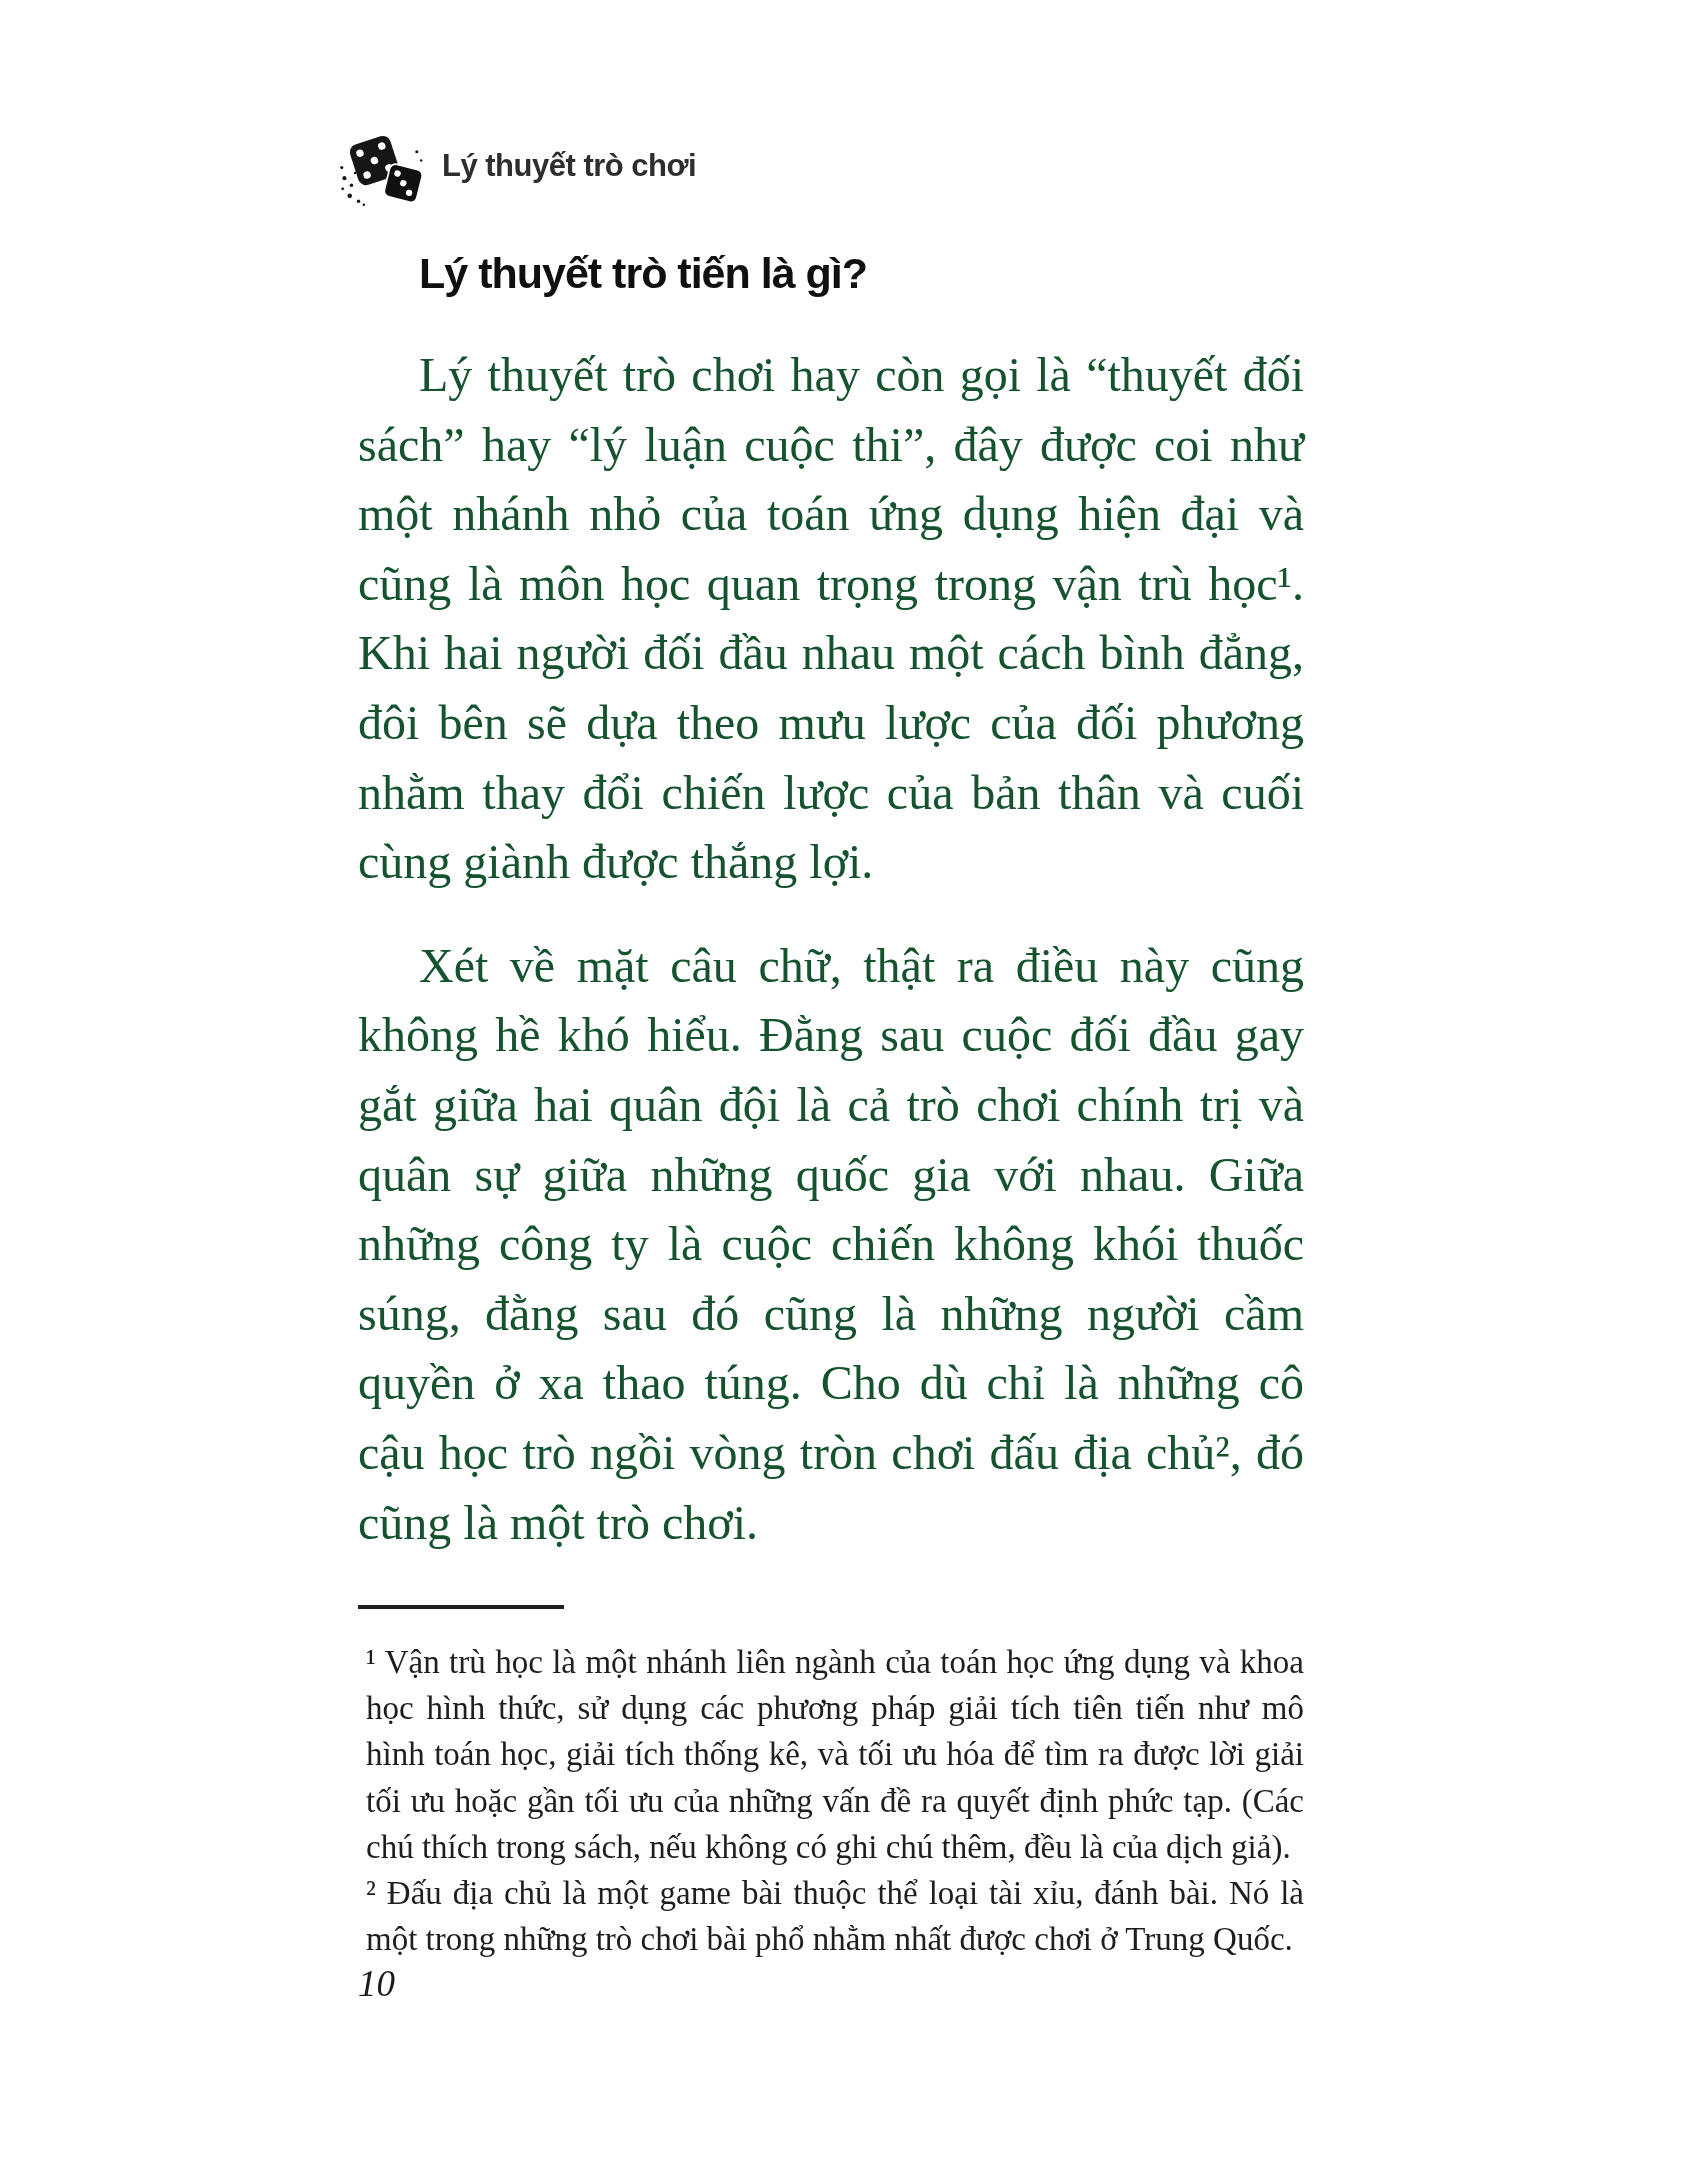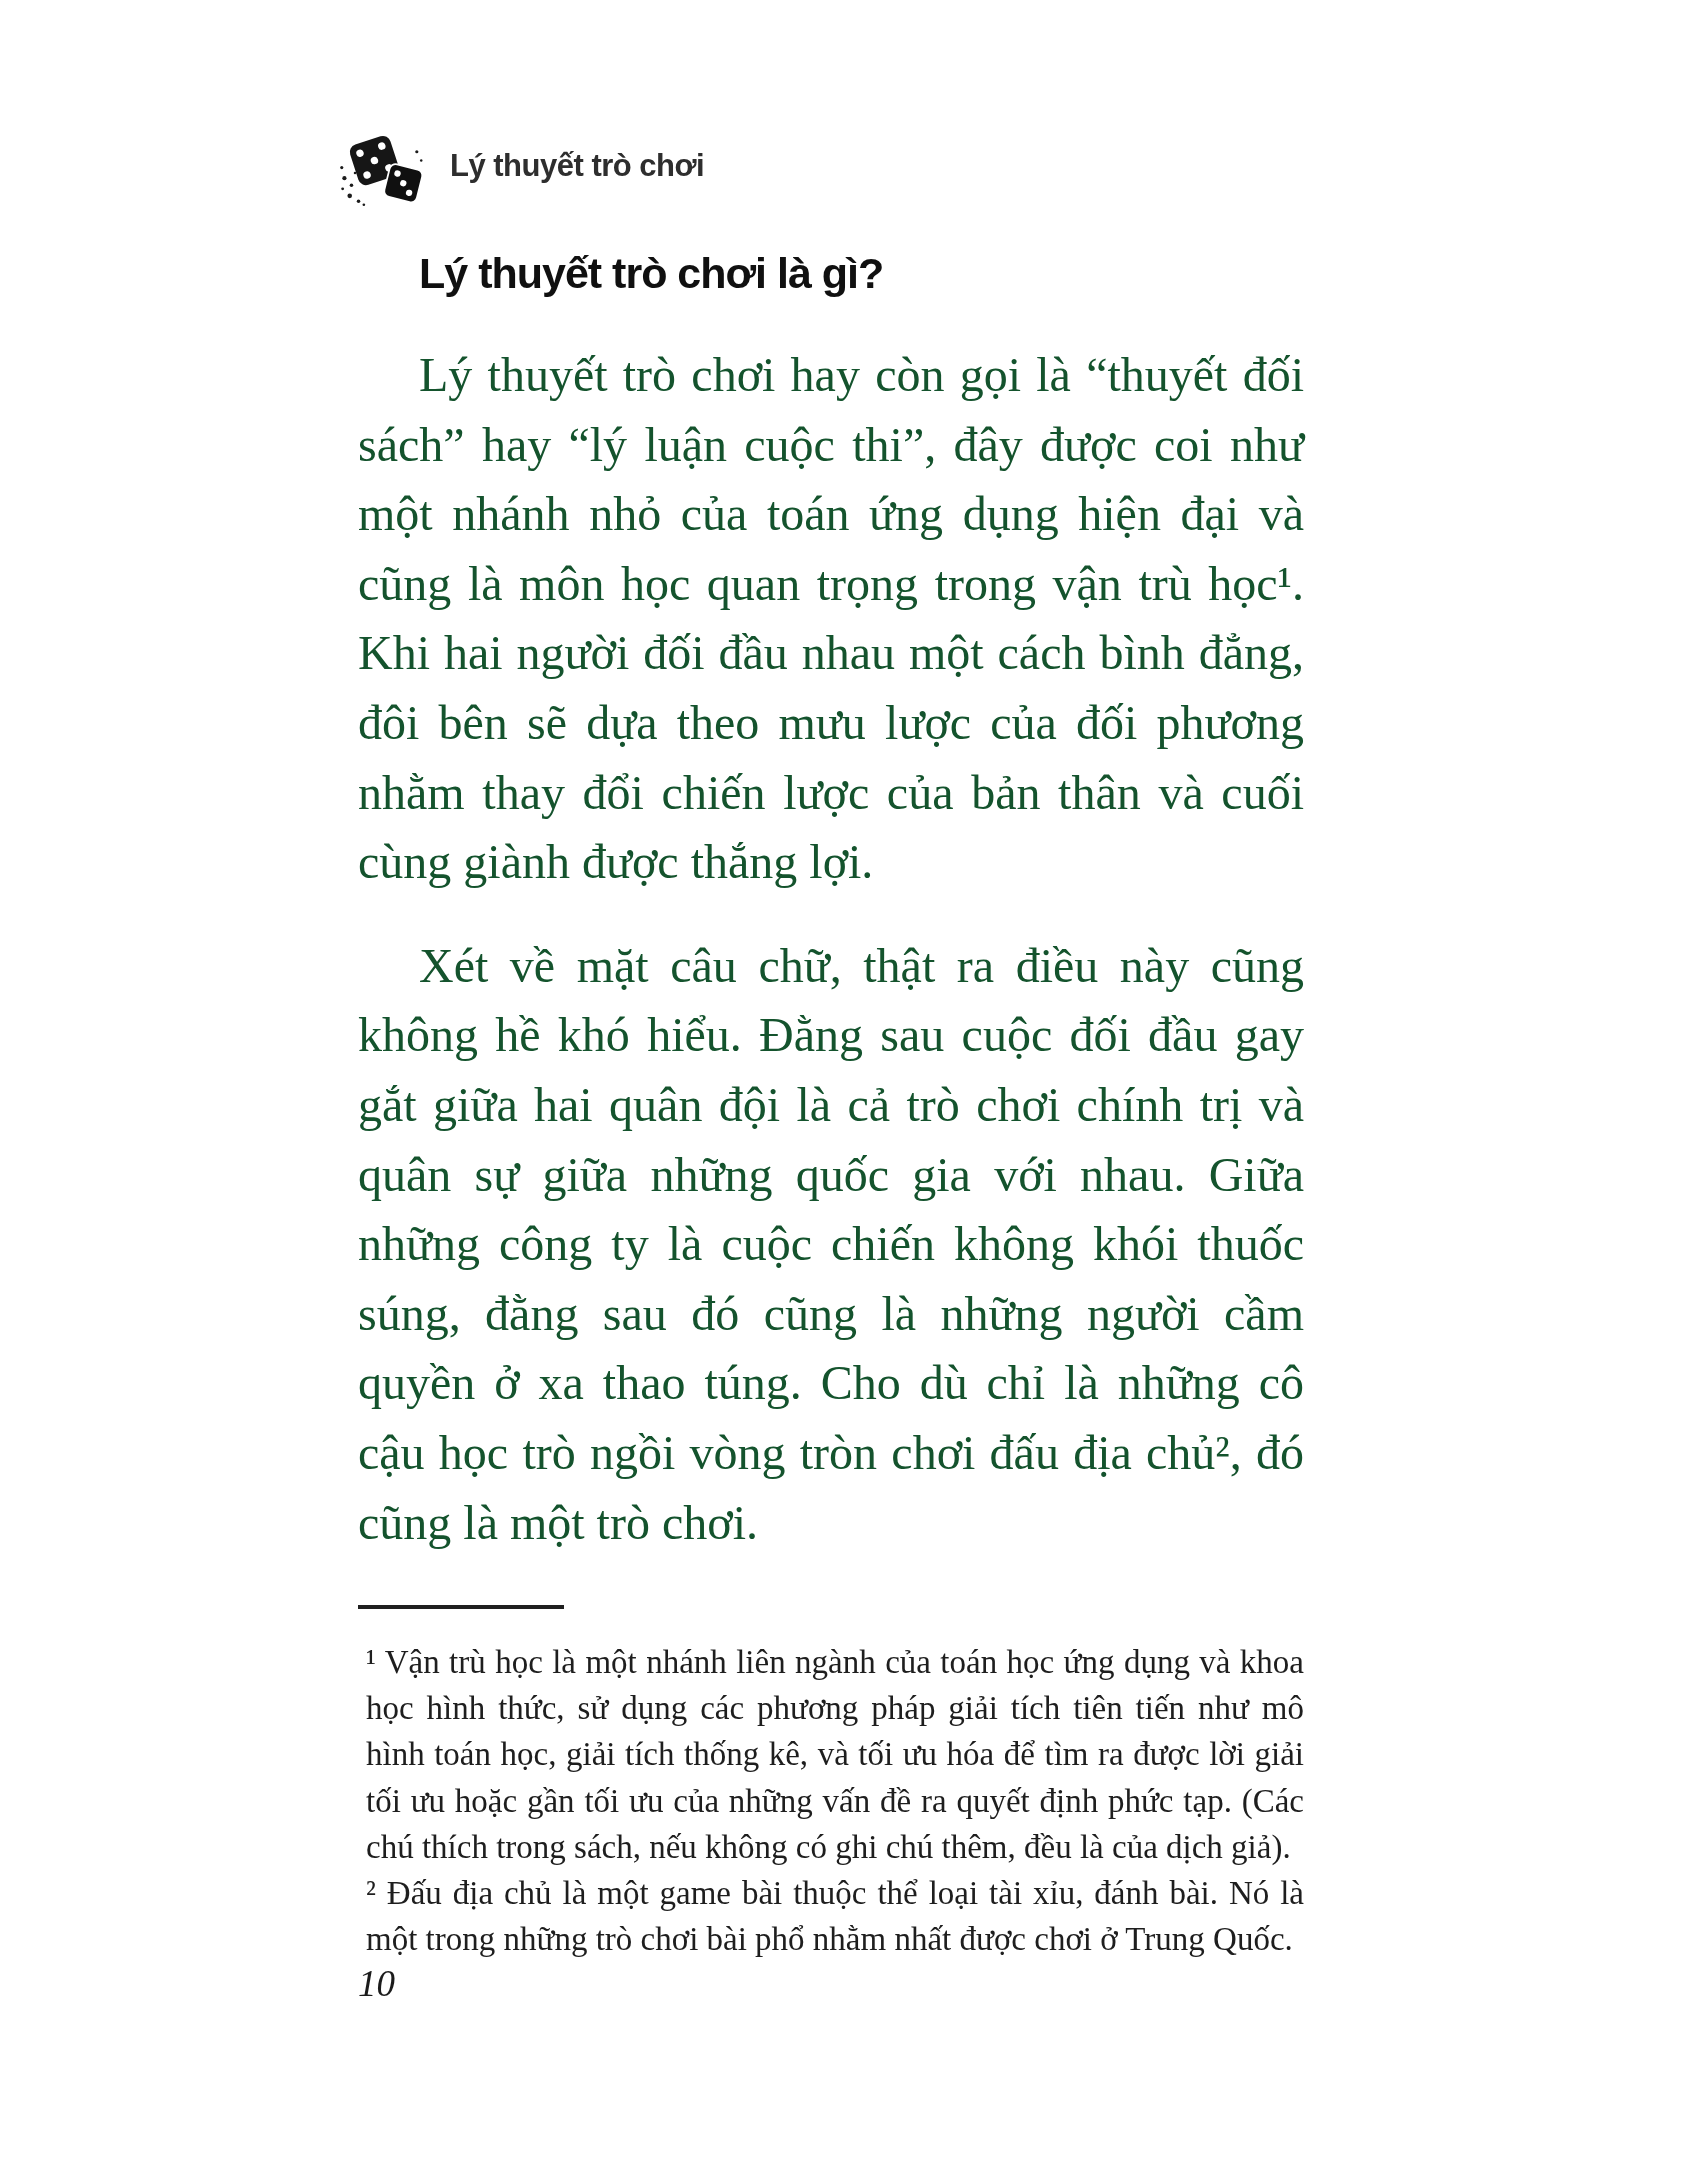--- a/index.html
+++ b/index.html
@@ -13,21 +13,21 @@
     overflow: hidden;
     font-family: "Liberation Serif", "DejaVu Serif", serif;
     color: #1b1b1b;
   }
   .book-header {
     position: absolute;
     top: 127px;
     left: 337px;
     display: flex;
     align-items: center;
-    gap: 24px;
+    gap: 16px;
   }
   .book-header .icon-wrap { width: 89px; height: 83px; }
   .book-header-title {
     font-family: "Liberation Sans", "DejaVu Sans", sans-serif;
     font-size: 31px;
     font-weight: 600;
     letter-spacing: -0.5px;
     color: #2e2e2e;
     padding-bottom: 6px;
   }
@@ -118,21 +118,21 @@
             <circle cx="84" cy="72" r="3.6"></circle>
           </g>
         </g>
       </svg>
     </span>
     <span class="book-header-title">Lý thuyết trò chơi</span>
   </div>
 
   <div class="content">
 
-    <h1 class="section-heading">Lý thuyết trò chơi là gì?</h1>
+    <h1 class="section-heading">Lý thuyết trò tiến là gì?</h1>
 
     <p class="body-paragraph">Lý thuyết trò chơi hay còn gọi là “thuyết đối sách” hay “lý luận cuộc thi”, đây được coi như một nhánh nhỏ của toán ứng dụng hiện đại và cũng là môn học quan trọng trong vận trù học¹. Khi hai người đối đầu nhau một cách bình đẳng, đôi bên sẽ dựa theo mưu lược của đối phương nhằm thay đổi chiến lược của bản thân và cuối cùng giành được thắng lợi.</p>
 
     <p class="body-paragraph">Xét về mặt câu chữ, thật ra điều này cũng không hề khó hiểu. Đằng sau cuộc đối đầu gay gắt giữa hai quân đội là cả trò chơi chính trị và quân sự giữa những quốc gia với nhau. Giữa những công ty là cuộc chiến không khói thuốc súng, đằng sau đó cũng là những người cầm quyền ở xa thao túng. Cho dù chỉ là những cô cậu học trò ngồi vòng tròn chơi đấu địa chủ², đó cũng là một trò chơi.</p>
 
     <div class="footnote-rule"></div>
 
     <p class="footnote">¹ Vận trù học là một nhánh liên ngành của toán học ứng dụng và khoa học hình thức, sử dụng các phương pháp giải tích tiên tiến như mô hình toán học, giải tích thống kê, và tối ưu hóa để tìm ra được lời giải tối ưu hoặc gần tối ưu của những vấn đề ra quyết định phức tạp. (Các chú thích trong sách, nếu không có ghi chú thêm, đều là của dịch giả).</p>
 
     <p class="footnote">² Đấu địa chủ là một game bài thuộc thể loại tài xỉu, đánh bài. Nó là một trong những trò chơi bài phổ nhằm nhất được chơi ở Trung Quốc.</p>

